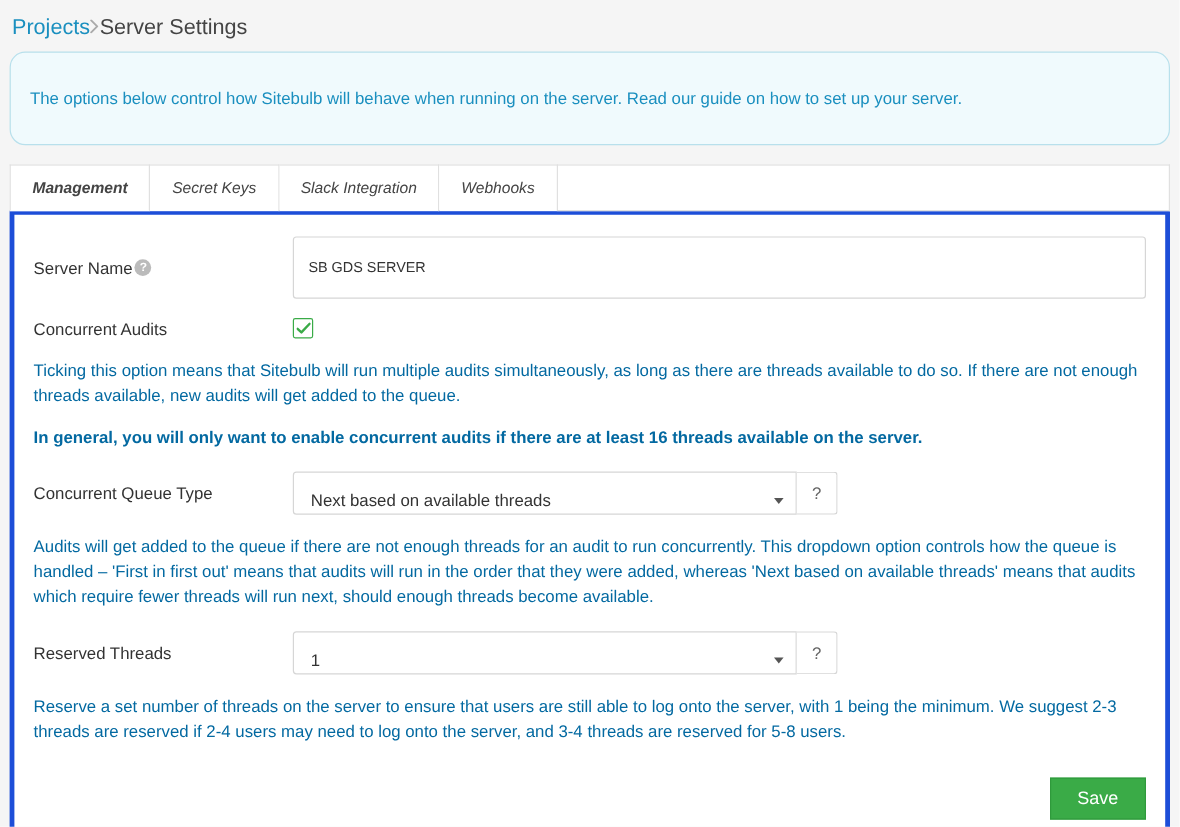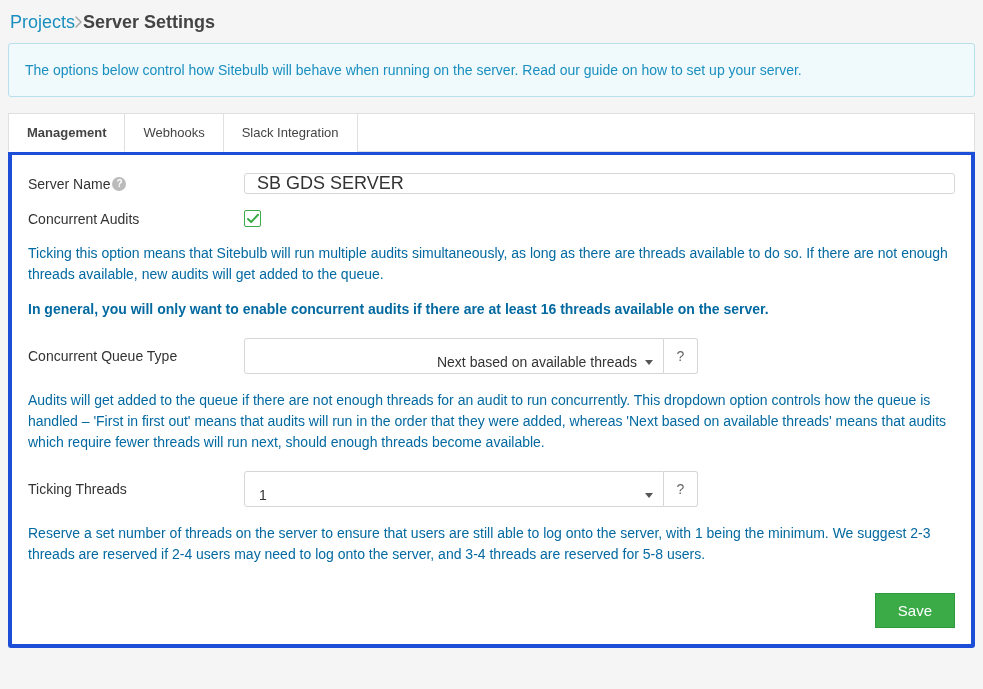--- a/index.html
+++ b/index.html
@@ -14,36 +14,37 @@
   }
   .breadcrumb {
     padding: 12px 10px 10px 10px;
     font-size: 18px;
     display: flex;
     align-items: center;
     gap: 0;
   }
   .breadcrumb a { color: #1a8fbf; text-decoration: none; }
   .breadcrumb .sep { color: #999; font-size: 14px; }
-  .breadcrumb .title { color: #444; font-weight: 700; }
+  .breadcrumb .title { color: #444; font-weight: 400; }
   .info-banner {
     margin: 0 8px 16px 8px;
-    padding: 18px 16px;
+    padding: 30px 16px;
     border: 1px solid #b8e0ec;
     background: #f0fafd;
-    border-radius: 3px;
+    border-radius: 13px;
     color: #1a8fbf;
     font-size: 14px;
   }
   .info-banner a { color: #1a8fbf; text-decoration: none; }
   .tabs {
     display: flex;
     margin: 0 8px;
     position: relative;
     z-index: 2;
+    font-style: italic;
   }
   .tab {
     padding: 11px 18px;
     border: 1px solid #e0e0e0;
     background: #fff;
     font-size: 13px;
     color: #444;
     cursor: pointer;
     border-bottom: none;
     position: relative;
@@ -89,24 +90,24 @@
     color: #fff;
     font-size: 10px;
     align-items: center; justify-content: center;
     font-weight: bold;
   }
   .text-input {
     flex: 1;
     padding: 8px 12px;
     border: 1px solid #d6d6d6;
     border-radius: 3px;
-    font-size: 18px;
+    font-size: 12px;
     color: #333;
     font-family: inherit;
-    height: 21px;
+    height: 52px;
   }
   .checkbox-wrap {
     display:flex; align-items:center;
   }
   .checkbox-visual {
     width: 17px; height: 17px;
     border: 1.5px solid #3aab47;
     border-radius: 2px;
     display:flex; align-items:center; justify-content:center;
     cursor:pointer;
@@ -174,22 +175,23 @@
   </span>
   <span class="title">Server Settings</span>
 </div>
 
 <div class="info-banner">
   <span>The options below control how Sitebulb will behave when running on the server. </span><a href="#">Read our guide</a><span> on how to set up your server.</span>
 </div>
 
 <div class="tabs">
   <div class="tab active">Management</div>
+  <div class="tab">Secret Keys</div>
+  <div class="tab">Slack Integration</div>
   <div class="tab">Webhooks</div>
-  <div class="tab">Slack Integration</div>
   <div class="tab-filler"></div>
 </div>
 
 <div class="panel">
 
   <div class="form-row">
     <div class="form-label">
       <span>Server Name</span>
       <span class="help-icon-small">?</span>
     </div>
@@ -203,35 +205,35 @@
         <svg viewBox="0 0 12 12">
             <path d="M1 6 L4.2 9 L11 1.8" stroke="#3aab47" stroke-width="2" fill="none" stroke-linecap="round" stroke-linejoin="round"></path>
           </svg>
       </div>
     </div>
   </div>
 
   <p class="desc">Ticking this option means that Sitebulb will run multiple audits simultaneously, as long as there are threads available to do so. If there are not enough threads available, new audits will get added to the queue.</p>
   <p class="desc"><strong>In general, you will only want to enable concurrent audits if there are at least 16 threads available on the server.</strong></p>
 
-  <div class="form-row" style="margin-top:18px;text-align:right;">
+  <div class="form-row" style="margin-top:18px;">
     <div class="form-label">Concurrent Queue Type</div>
     <div class="dropdown-group">
       <div class="dropdown">
         <span class="label">Next based on available threads</span>
         <span class="caret"></span>
       </div>
       <div class="help-btn">?</div>
     </div>
   </div>
 
   <p class="desc">Audits will get added to the queue if there are not enough threads for an audit to run concurrently. This dropdown option controls how the queue is handled – 'First in first out' means that audits will run in the order that they were added, whereas 'Next based on available threads' means that audits which require fewer threads will run next, should enough threads become available.</p>
 
   <div class="form-row" style="margin-top:18px;">
-    <div class="form-label">Ticking Threads</div>
+    <div class="form-label">Reserved Threads</div>
     <div class="dropdown-group">
       <div class="dropdown">
         <span class="label">1</span>
         <span class="caret"></span>
       </div>
       <div class="help-btn">?</div>
     </div>
   </div>
 
   <p class="desc">Reserve a set number of threads on the server to ensure that users are still able to log onto the server, with 1 being the minimum. We suggest 2-3 threads are reserved if 2-4 users may need to log onto the server, and 3-4 threads are reserved for 5-8 users.</p>

